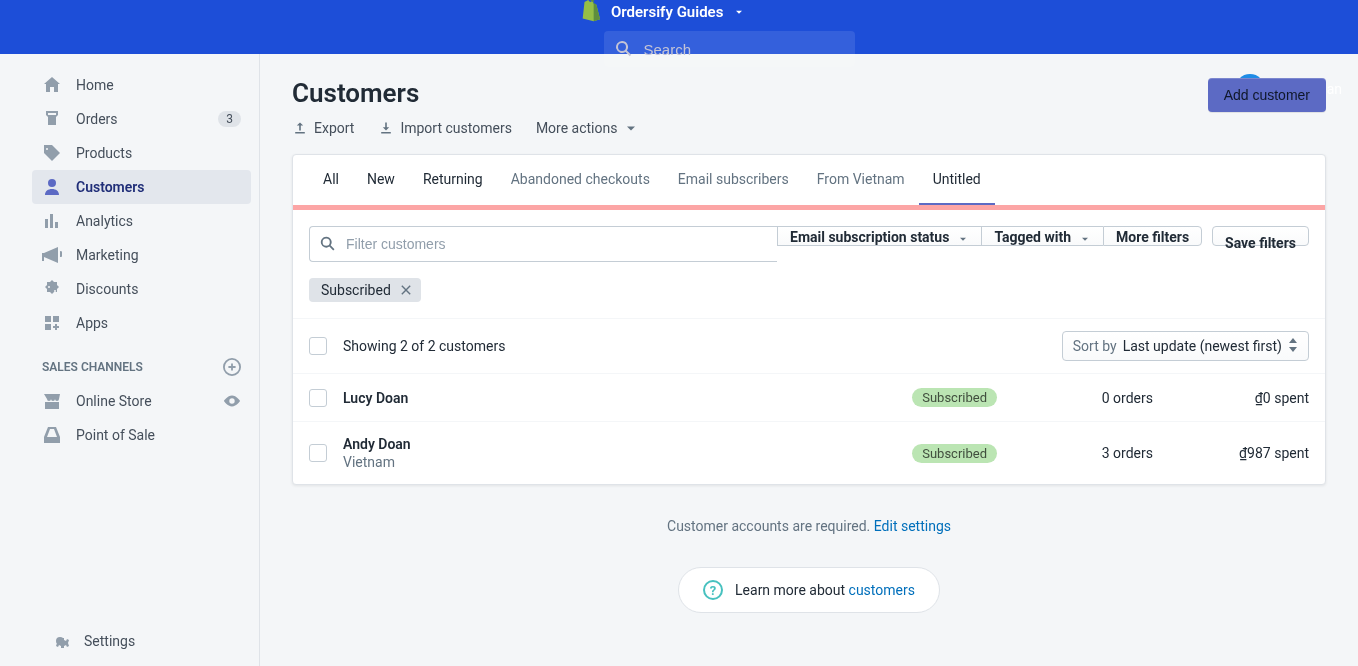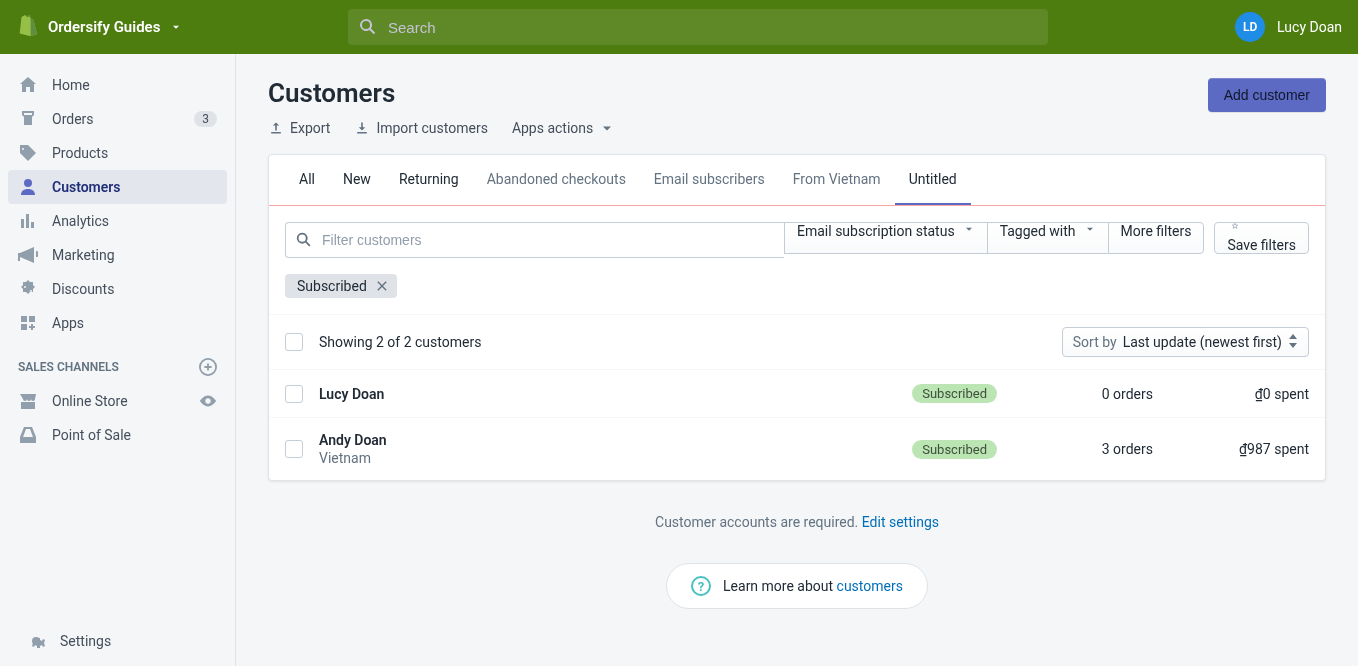--- a/index.html
+++ b/index.html
@@ -1,31 +1,31 @@
 <!DOCTYPE html>
 <html><head>
   <meta charset="utf-8">
   <style>
     * { margin: 0; padding: 0; box-sizing: border-box; }
     body { font-family: -apple-system, BlinkMacSystemFont, "Segoe UI", Roboto, sans-serif; font-size: 14px; color: #212b36; background: #f4f6f8; }
     
     
-    .topbar { height: 54px; background: #4d7c0f; display: flex; align-items: center; padding: 0 16px; gap: 32px; }
+    .topbar { height: 54px; background: #1d4ed8; display: flex; align-items: center; padding: 0 16px; gap: 7px; flex-direction: column; }
     .logo-area { display: flex; align-items: center; gap: 10px; color: #fff; font-weight: 600; font-size: 15px; min-width: 200px; }
     .shopify-logo { width: 22px; height: 24px; }
     .search-bar { flex: 1; max-width: 700px; margin-left: 100px; }
     .search-input { width: 100%; height: 36px; background: rgba(255,255,255,0.1); border: none; border-radius: 4px; padding: 0 12px 0 40px; color: #fff; font-size: 15px; }
     .search-input::placeholder { color: #c4c4d6; }
     .search-wrap { position: relative; }
     .search-icon-top { position: absolute; left: 10px; top: 8px; fill: #c4c4d6; }
     .user-area { margin-left: auto; display: flex; align-items: center; gap: 12px; color: #fff; }
     .avatar { width: 30px; height: 30px; border-radius: 50%; background: #1f8ce6; display: flex; align-items: center; justify-content: center; font-size: 12px; font-weight: 600; color: #fff; }
     
     
-    .layout { display: flex; height: calc(100vh - 54px); }
+    .layout { display: flex; height: calc(100vh - 54px); padding-left: 24px; }
     .sidebar { width: 236px; background: #f4f6f8; border-right: 1px solid #dfe3e8; display: flex; flex-direction: column; padding-top: 14px; }
     .nav-list { list-style: none; padding: 0 8px; }
     .nav-item { display: flex; align-items: center; gap: 14px; padding: 7px 10px; border-radius: 4px; color: #454f5b; cursor: pointer; font-size: 14px; }
     .nav-item .ico { width: 20px; height: 20px; fill: #919eab; flex-shrink: 0; }
     .nav-item.active { background: #e3e7ed; color: #202e78; font-weight: 600; }
     .nav-item.active .ico { fill: #5c6ac4; }
     .nav-badge { margin-left: auto; background: #dfe3e8; color: #454f5b; border-radius: 10px; padding: 1px 8px; font-size: 12px; }
     .nav-section-title { font-size: 12px; font-weight: 600; color: #637381; padding: 18px 18px 8px; display: flex; align-items: center; }
     .nav-plus { margin-left: auto; width: 18px; height: 18px; fill: #919eab; }
     .nav-eye { margin-left: auto; width: 18px; height: 18px; fill: #919eab; }
@@ -35,31 +35,31 @@
     .main { flex: 1; overflow-y: auto; padding: 24px 32px; }
     .page-header { display: flex; justify-content: space-between; align-items: flex-start; margin-bottom: 18px; }
     .page-title { font-size: 26px; font-weight: 600; color: #212b36; margin-bottom: 12px; }
     .header-actions { display: flex; gap: 24px; align-items: center; }
     .text-action { display: flex; align-items: flex-start; gap: 6px; color: #454f5b; cursor: pointer; font-size: 14px; }
     .text-action svg { width: 16px; height: 16px; fill: #637381; }
     .btn-primary { background: #5c6ac4; color: #0f172a; border: none; padding: 9px 16px; border-radius: 4px; font-size: 14px; cursor: pointer; box-shadow: inset 0 1px 0 rgba(255,255,255,0.2), 0 1px 0 rgba(0,0,0,0.08); }
     
     
     .card { background: #fff; border-radius: 4px; box-shadow: 0 1px 3px rgba(0,0,0,0.08); border: 1px solid #dfe3e8; }
-    .tabs { display: flex; border-bottom: 1px solid #fca5a5; padding: 0 16px; }
+    .tabs { display: flex; border-bottom: 5px solid #fca5a5; padding: 0 16px; }
     .tab { padding: 16px 14px; cursor: pointer; color: #637381; border-bottom: 2px solid transparent; font-size: 14px; }
     .tab.dark { color: #212b36; }
     .tab.active { border-bottom-color: #5c6ac4; color: #212b36; }
     
     .filters-row { display: flex; padding: 16px; gap: 10px; }
     .filter-input-wrap { flex: 1; position: relative; display: flex; }
     .filter-input { flex: 1; height: 36px; border: 1px solid #c4cdd5; border-right: none; border-radius: 4px 0 0 4px; padding: 0 12px 0 36px; font-size: 14px; }
     .filter-input::placeholder { color: #919eab; }
     .filter-search-icon { position: absolute; left: 10px; top: 9px; fill: #637381; width: 18px; height: 18px; }
-    .filter-dropdown { height: 32px; border: 1px solid #c4cdd5; background: linear-gradient(#fff,#f9fafb); padding: 0 12px; display: flex; align-items: flex-start; gap: 8px; cursor: pointer; font-size: 14px; color: #212b36; }
+    .filter-dropdown { height: 20px; border: 1px solid #c4cdd5; background: linear-gradient(#fff,#f9fafb); padding: 0 12px; display: flex; align-items: flex-end; gap: 8px; cursor: pointer; font-size: 14px; color: #212b36; font-weight: bold; }
     .filter-dropdown.mid { border-right: none; }
     .filter-dropdown.first { border-radius: 0; border-right: none; }
     .filter-dropdown.last-attached { border-radius: 0 4px 4px 0; }
     .filter-dropdown.standalone { border-radius: 4px; flex-direction: column; }
     .chev { width: 12px; height: 12px; fill: #637381; }
     .star { width: 16px; height: 16px; fill: #637381; }
     
     .applied-filters { padding: 0 16px 16px; }
     .filter-tag { display: inline-flex; align-items: center; gap: 8px; background: #dfe3e8; border-radius: 4px; padding: 4px 8px 4px 12px; font-size: 14px; color: #212b36; }
     .filter-tag .x { width: 14px; height: 14px; fill: #637381; cursor: pointer; }
@@ -210,21 +210,21 @@
               </svg>
             <span>Export</span>
           </div>
           <div class="text-action">
             <svg viewBox="0 0 20 20">
                 <path d="M10 13L6 9h3V3h2v6h3l-4 4zM4 15h12v2H4z"></path>
               </svg>
             <span>Import customers</span>
           </div>
           <div class="text-action">
-            <span>Apps actions</span>
+            <span>More actions</span>
             <svg viewBox="0 0 20 20">
                 <path d="M5 8l5 5 5-5z"></path>
               </svg>
           </div>
         </div>
       </div>
       <button class="btn-primary">Add customer</button>
     </div>
 
     <div class="card">

